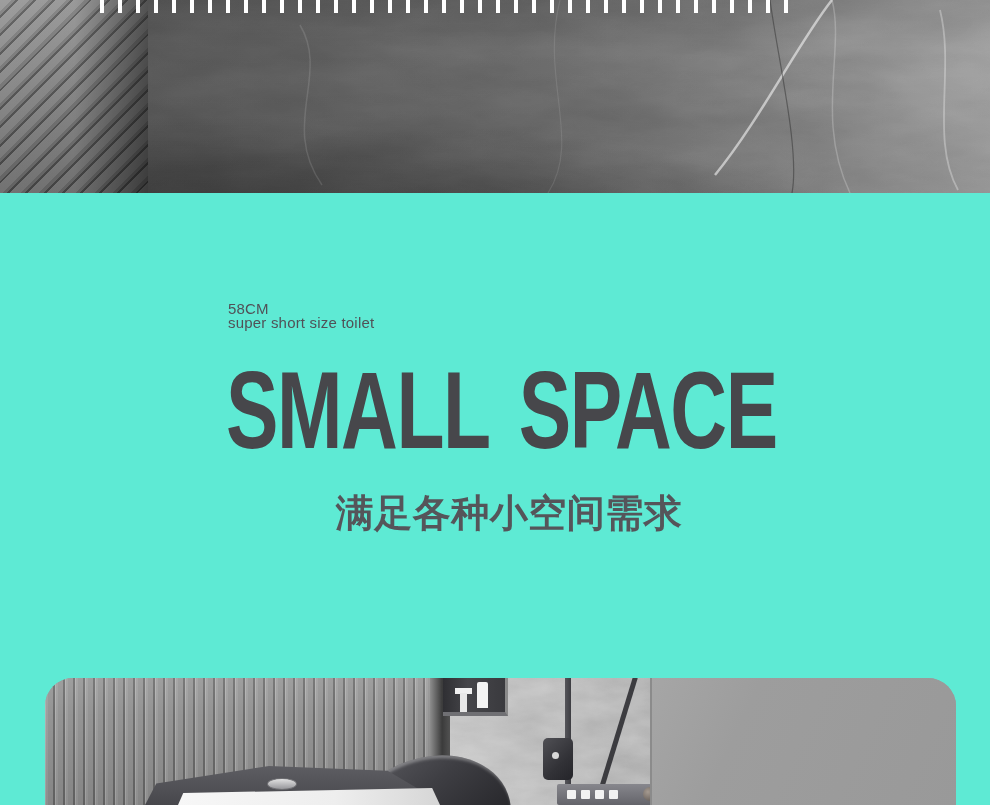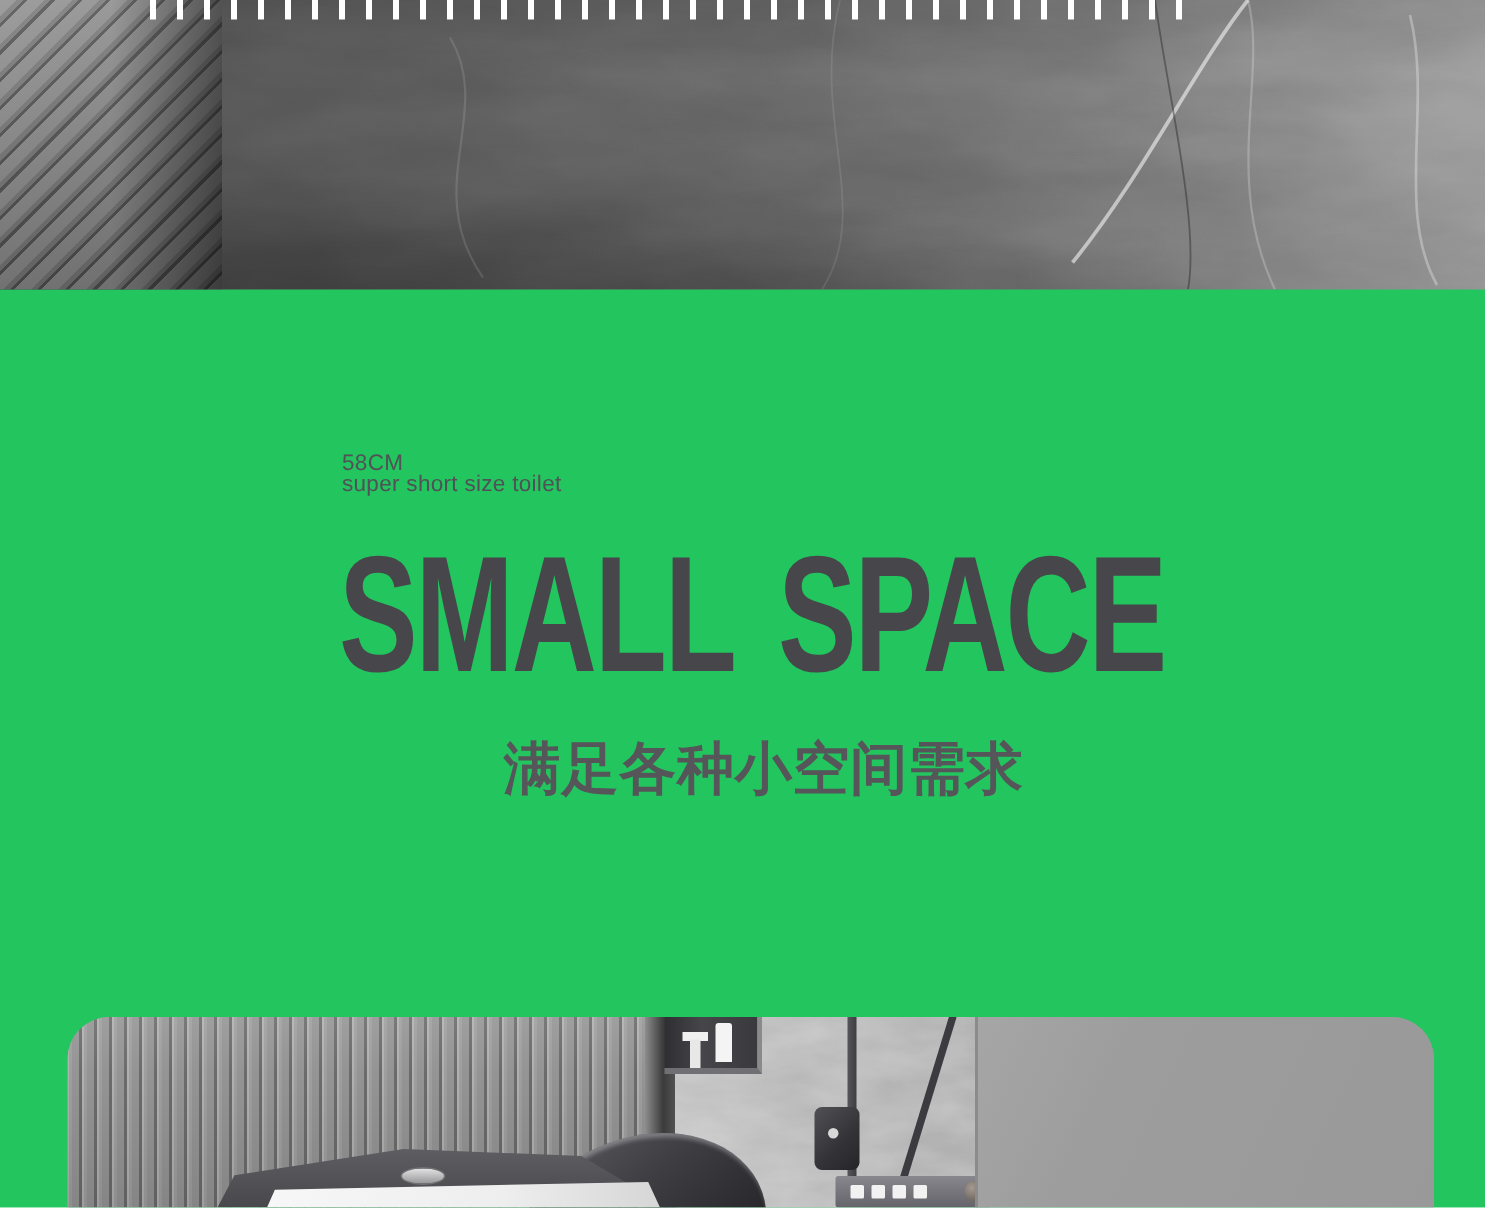--- a/index.html
+++ b/index.html
@@ -1,20 +1,20 @@
 <!DOCTYPE html>
 <html><head>
 <meta charset="utf-8">
 <style>
   html, body { margin:0; padding:0; }
   body {
     width:990px; height:805px; background:#ffffff; overflow:hidden;
     font-family:"Liberation Sans", sans-serif;
   }
-  .page { position:relative; width:990px; height:805px; background:#22c55e; }
+  .page { position:relative; width:990px; height:805px; background:#5eead4; }
 
   
   .hero {
     position:absolute; left:0; top:0; width:990px; height:193px; overflow:hidden;
     background:linear-gradient(90deg,#4c4c4c 0%,#585858 30%,#636363 55%,#757575 75%,#989898 100%);
   }
   .hero-noise-svg { position:absolute; left:0; top:0; width:100%; height:100%;
     mix-blend-mode:overlay; opacity:.65; }
   .hero-shade {
     position:absolute; left:0; top:0; width:100%; height:100%;

